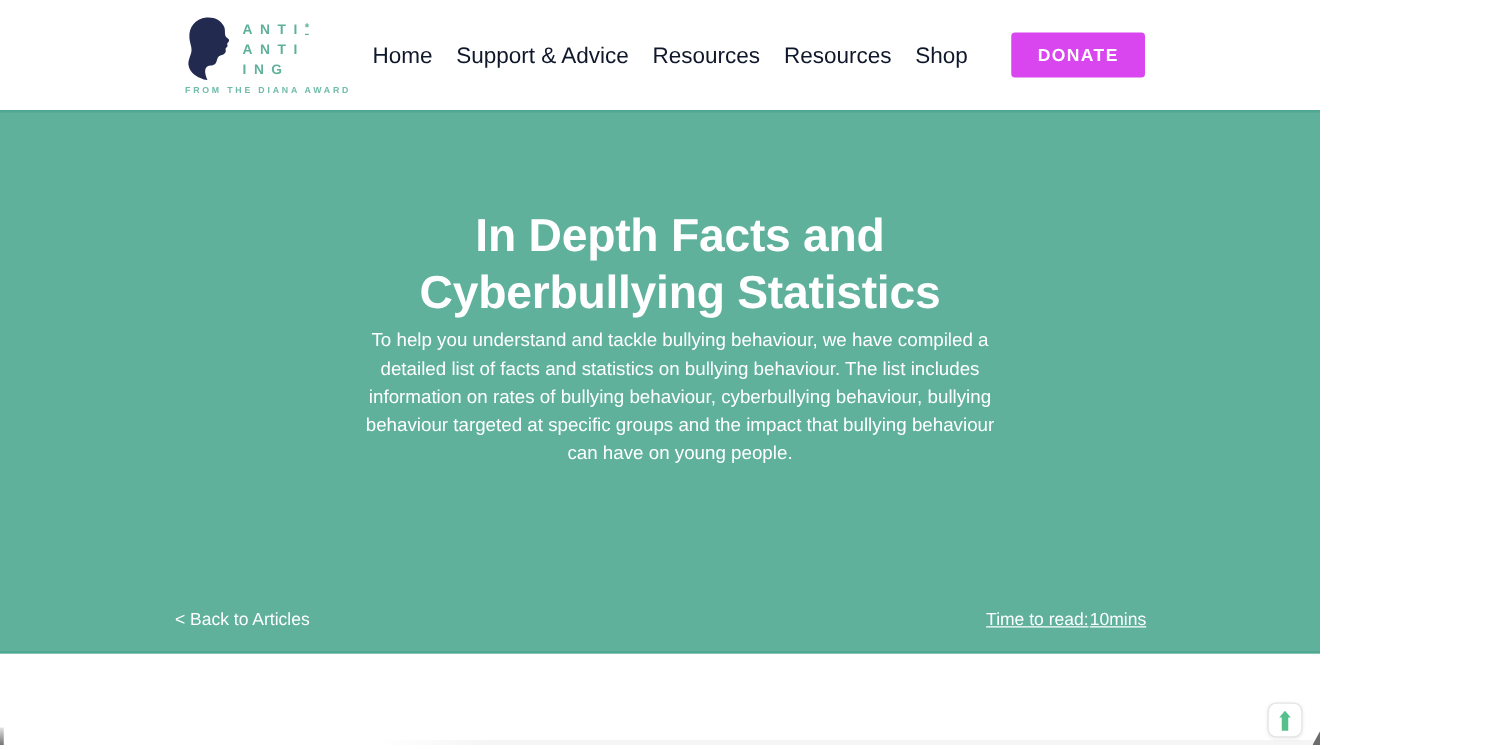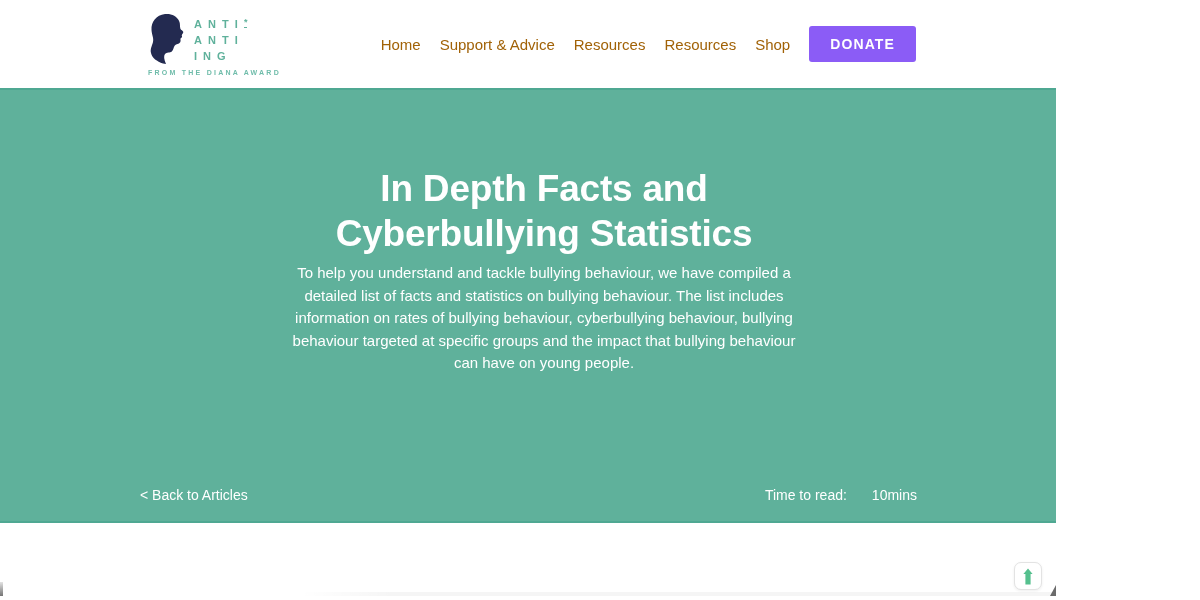--- a/index.html
+++ b/index.html
@@ -67,29 +67,29 @@
     letter-spacing: 0.32em;
     white-space: nowrap;
   }
 
   .nav {
     display: flex;
     align-items: center;
     gap: 19px;
   }
   .nav-link {
-    font-size: 15px;
-    color: #a16207;
+    font-size: 18px;
+    color: #0f172a;
     text-decoration: none;
     cursor: pointer;
     white-space: nowrap;
   }
   .donate-btn {
-    margin-left: 0;
-    background: #8b5cf6;
+    margin-left: 16px;
+    background: #d946ef;
     color: #ffffff;
     font-size: 14px;
     font-weight: bold;
     letter-spacing: 0.08em;
     border: none;
     border-radius: 3px;
     height: 36px;
     padding: 0 21px;
     cursor: pointer;
     font-family: "Liberation Sans", sans-serif;
@@ -137,22 +137,23 @@
     align-items: center;
     font-size: 14px;
   }
   .back-link {
     color: #ffffff;
     text-decoration: none;
     cursor: pointer;
   }
   .read-time {
     display: flex;
-    gap: 25px;
-    color: #ffffff;
+    gap: 1px;
+    color: #ffffff;
+    text-decoration: underline;
   }
 
   
   .below {
     position: relative;
     height: 73px;
     background: #ffffff;
   }
   .scroll-top-btn {
     position: absolute;

